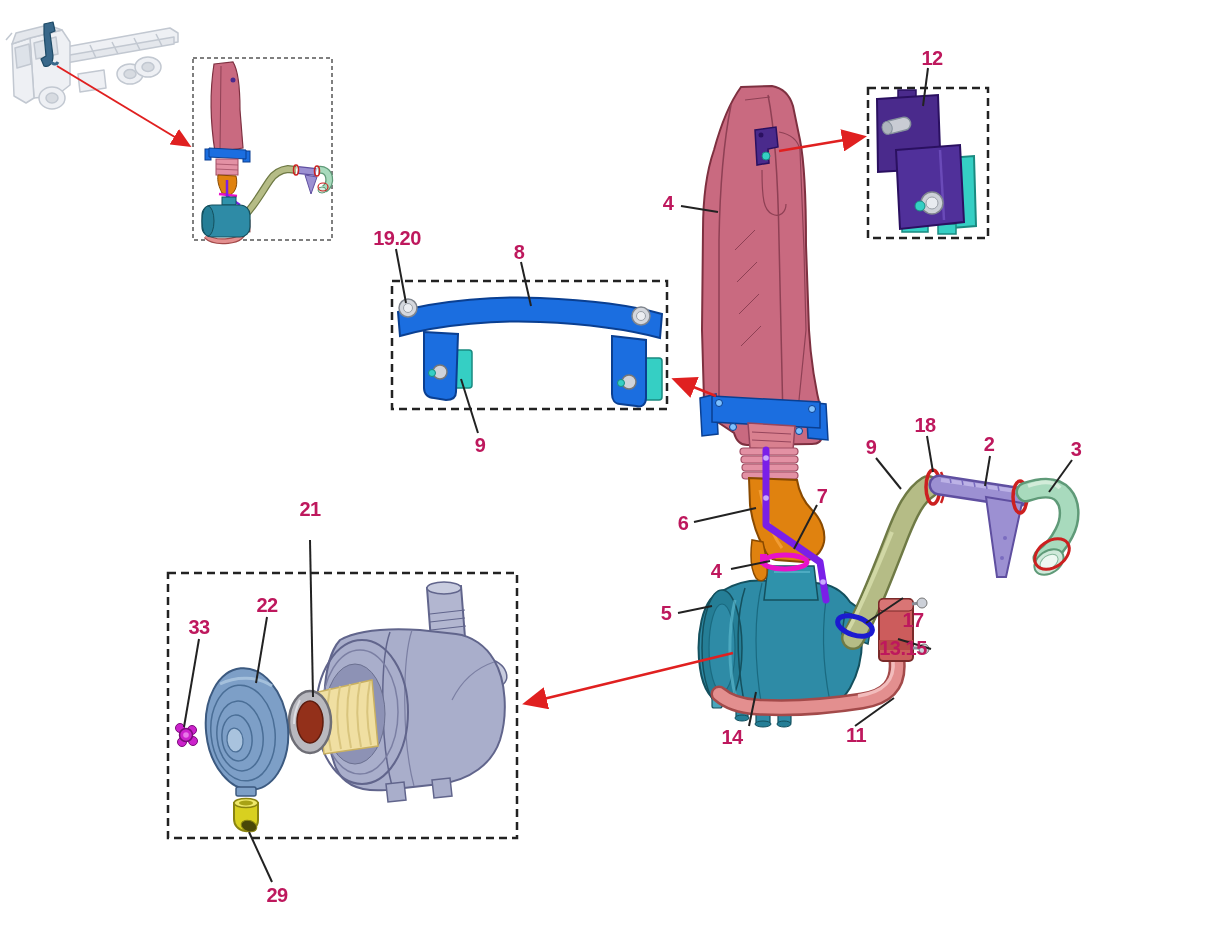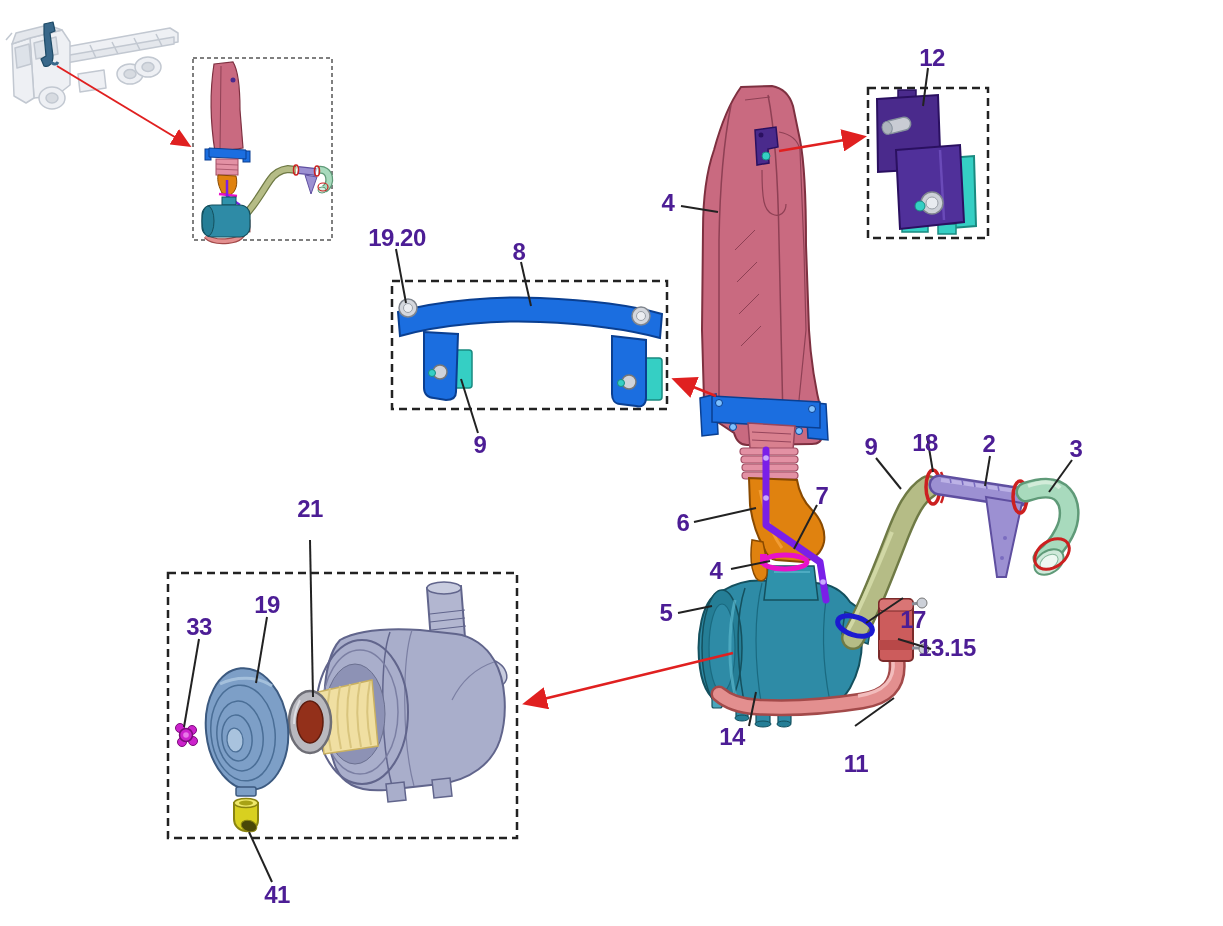--- a/index.html
+++ b/index.html
@@ -1,20 +1,20 @@
 <!DOCTYPE html>
 <html><head>
 <meta charset="utf-8">
 <style>
   html,body{margin:0;padding:0;background:#ffffff;}
   .stage{position:relative;width:1223px;height:926px;background:#ffffff;overflow:hidden;
          font-family:"Liberation Sans",sans-serif;}
   .stage svg{position:absolute;left:0;top:0;}
-  .lbl{position:absolute;transform:translate(-50%,-50%);font-weight:bold;font-size:24px;
-       color:#4c1d95;white-space:nowrap;letter-spacing:-0.5px;line-height:1;text-align:right;}
+  .lbl{position:absolute;transform:translate(-50%,-50%);font-weight:bold;font-size:20px;
+       color:#be185d;white-space:nowrap;letter-spacing:-0.5px;line-height:1;text-align:right;}
 </style>
 </head>
 <body>
 
 <div class="stage">
 <svg width="1223" height="926" viewBox="0 0 1223 926">
   <defs>
     <marker id="arrR" markerWidth="10" markerHeight="9" refX="8" refY="4.5" orient="auto">
       <path d="M0,0 L10,4.5 L0,9 Z" fill="#e02020"></path>
     </marker>
@@ -333,25 +333,25 @@
   <span class="lbl" style="left:668px;top:203px">4</span>
   <span class="lbl" style="left:932px;top:58px">12</span>
   <span class="lbl" style="left:397px;top:238px">19.20</span>
   <span class="lbl" style="left:519px;top:252px">8</span>
   <span class="lbl" style="left:480px;top:445px">9</span>
   <span class="lbl" style="left:683px;top:523px">6</span>
   <span class="lbl" style="left:822px;top:496px">7</span>
   <span class="lbl" style="left:716px;top:571px">4</span>
   <span class="lbl" style="left:666px;top:613px">5</span>
   <span class="lbl" style="left:871px;top:447px">9</span>
-  <span class="lbl" style="left:925px;top:443px">18</span>
+  <span class="lbl" style="left:925px;top:425px">18</span>
   <span class="lbl" style="left:989px;top:444px">2</span>
   <span class="lbl" style="left:1076px;top:449px">3</span>
   <span class="lbl" style="left:913px;top:620px">17</span>
-  <span class="lbl" style="left:947px;top:648px">13.15</span>
+  <span class="lbl" style="left:903px;top:648px">13.15</span>
   <span class="lbl" style="left:732px;top:737px">14</span>
-  <span class="lbl" style="left:856px;top:764px">11</span>
+  <span class="lbl" style="left:856px;top:735px">11</span>
   <span class="lbl" style="left:310px;top:509px">21</span>
-  <span class="lbl" style="left:267px;top:605px">19</span>
+  <span class="lbl" style="left:267px;top:605px">22</span>
   <span class="lbl" style="left:199px;top:627px">33</span>
-  <span class="lbl" style="left:277px;top:895px">41</span>
+  <span class="lbl" style="left:277px;top:895px">29</span>
 </div>
 </div>
 
 </body></html>

